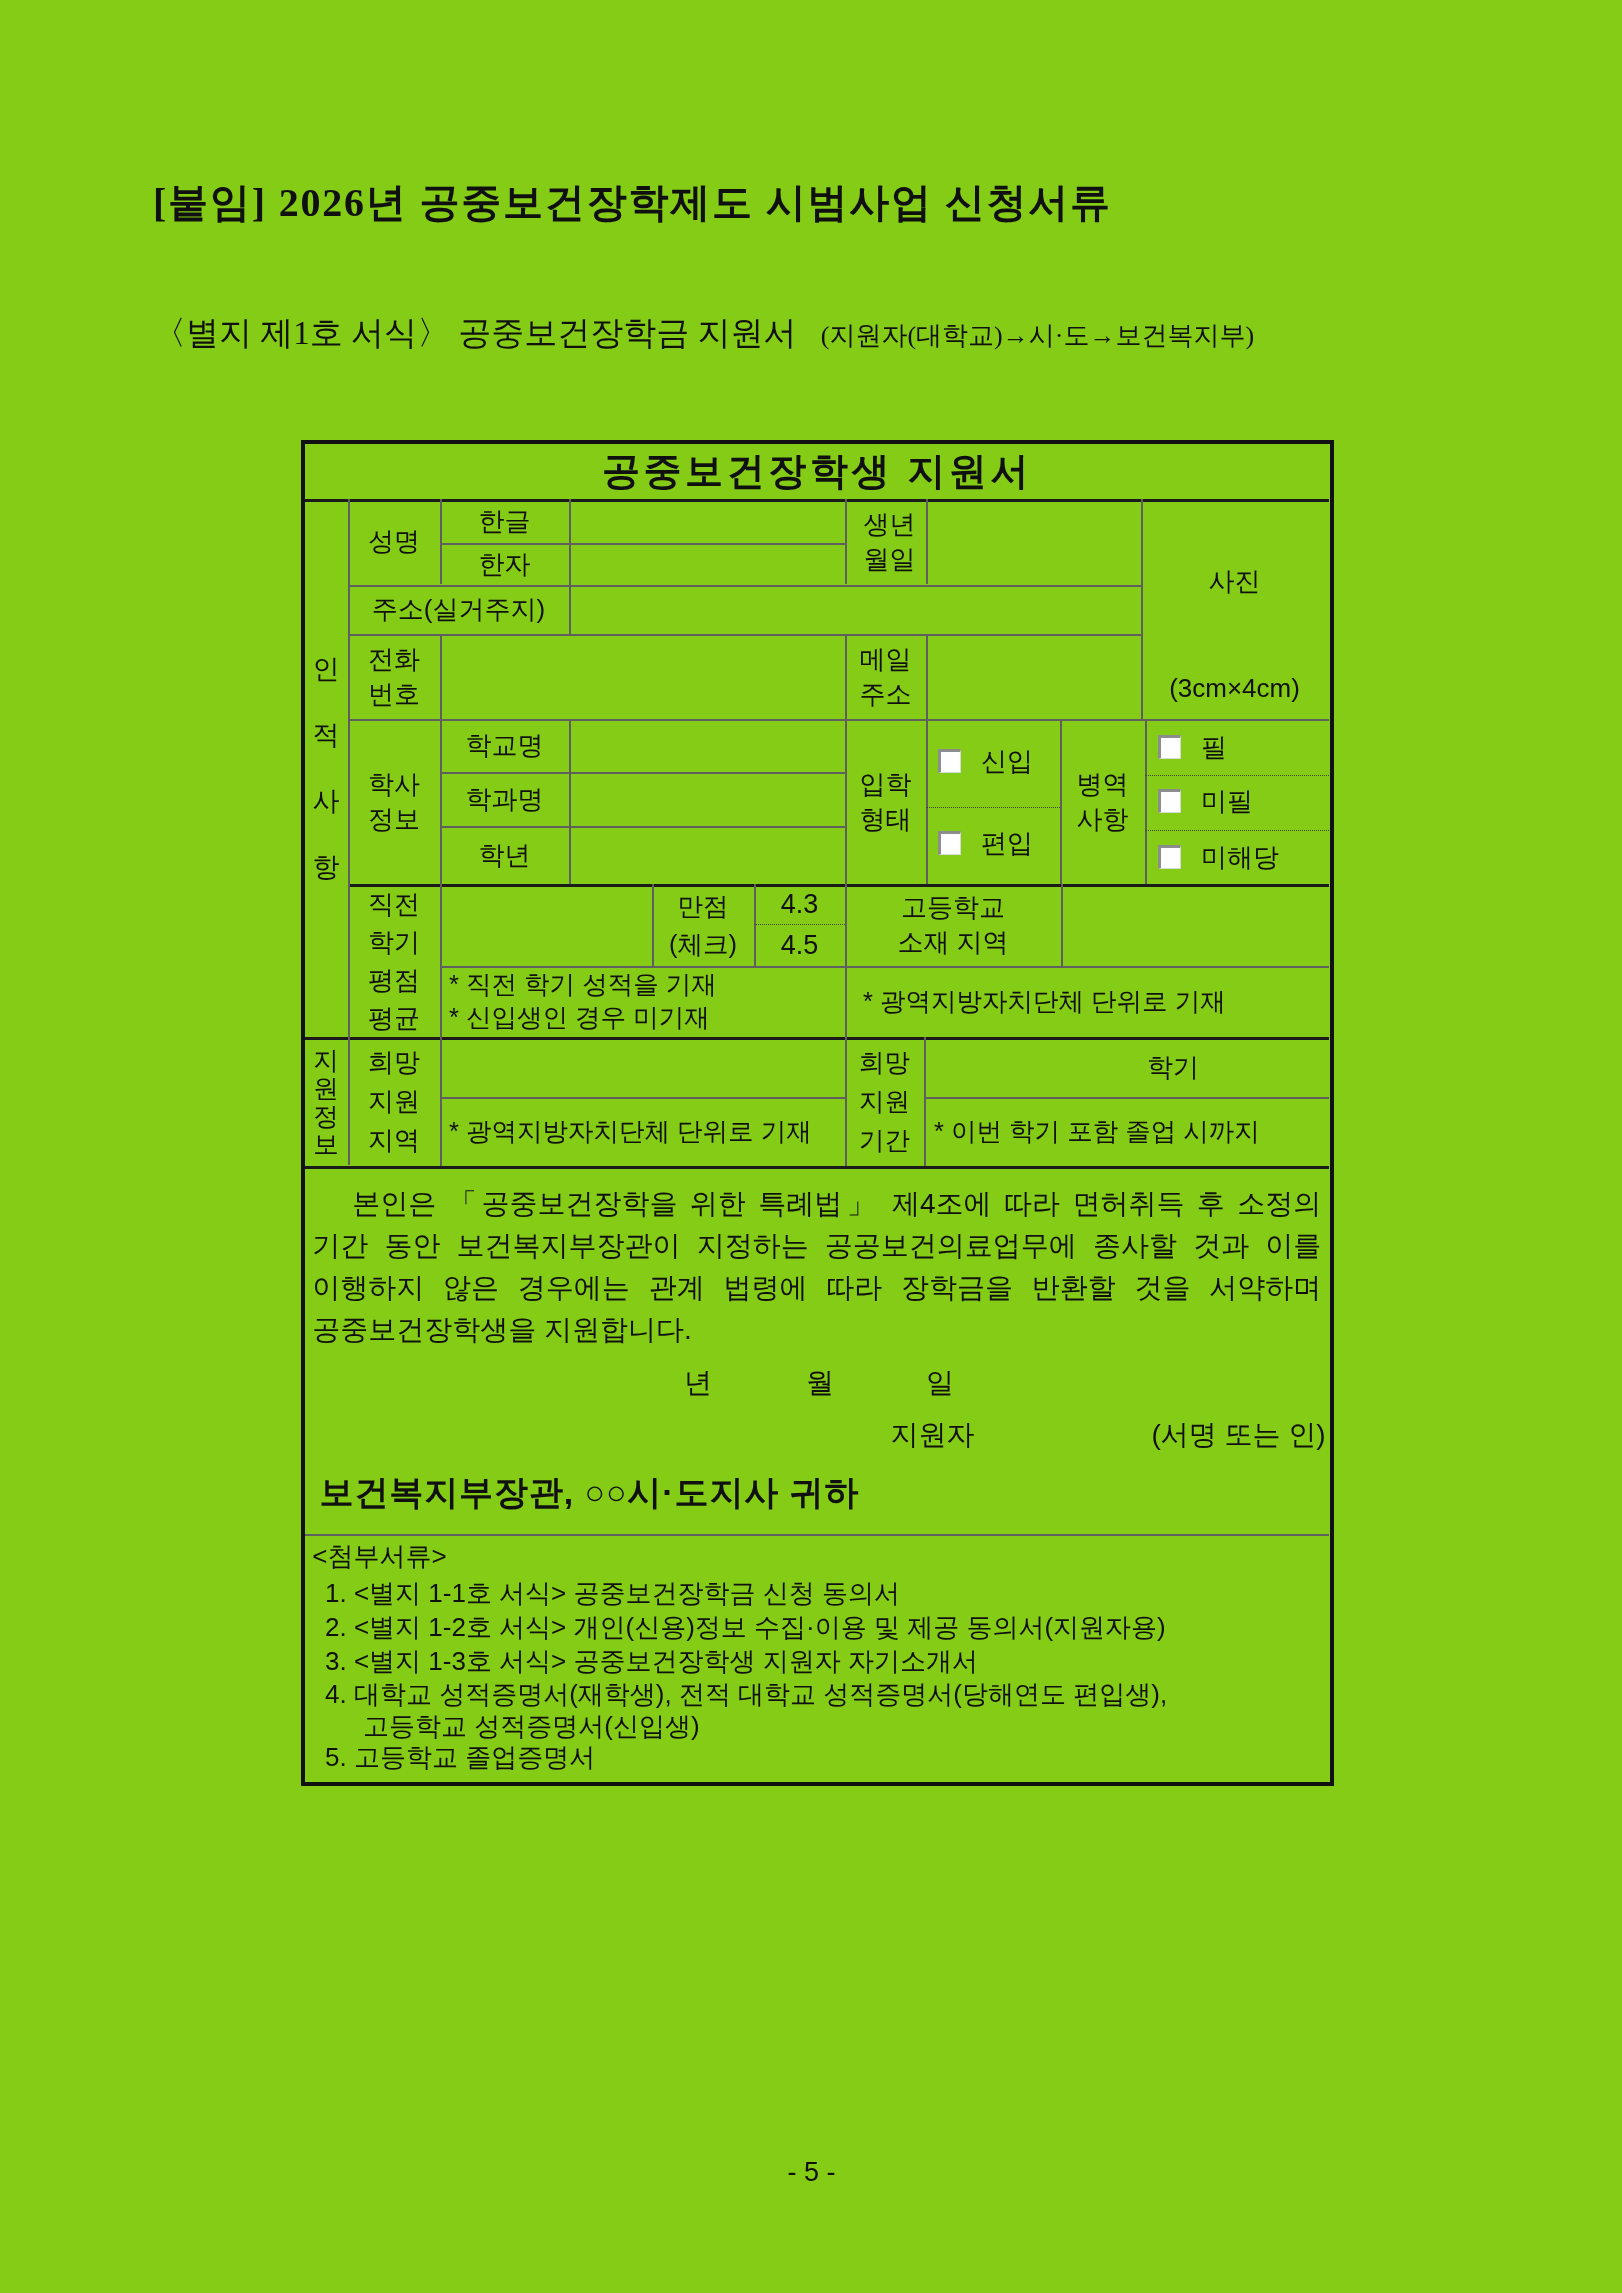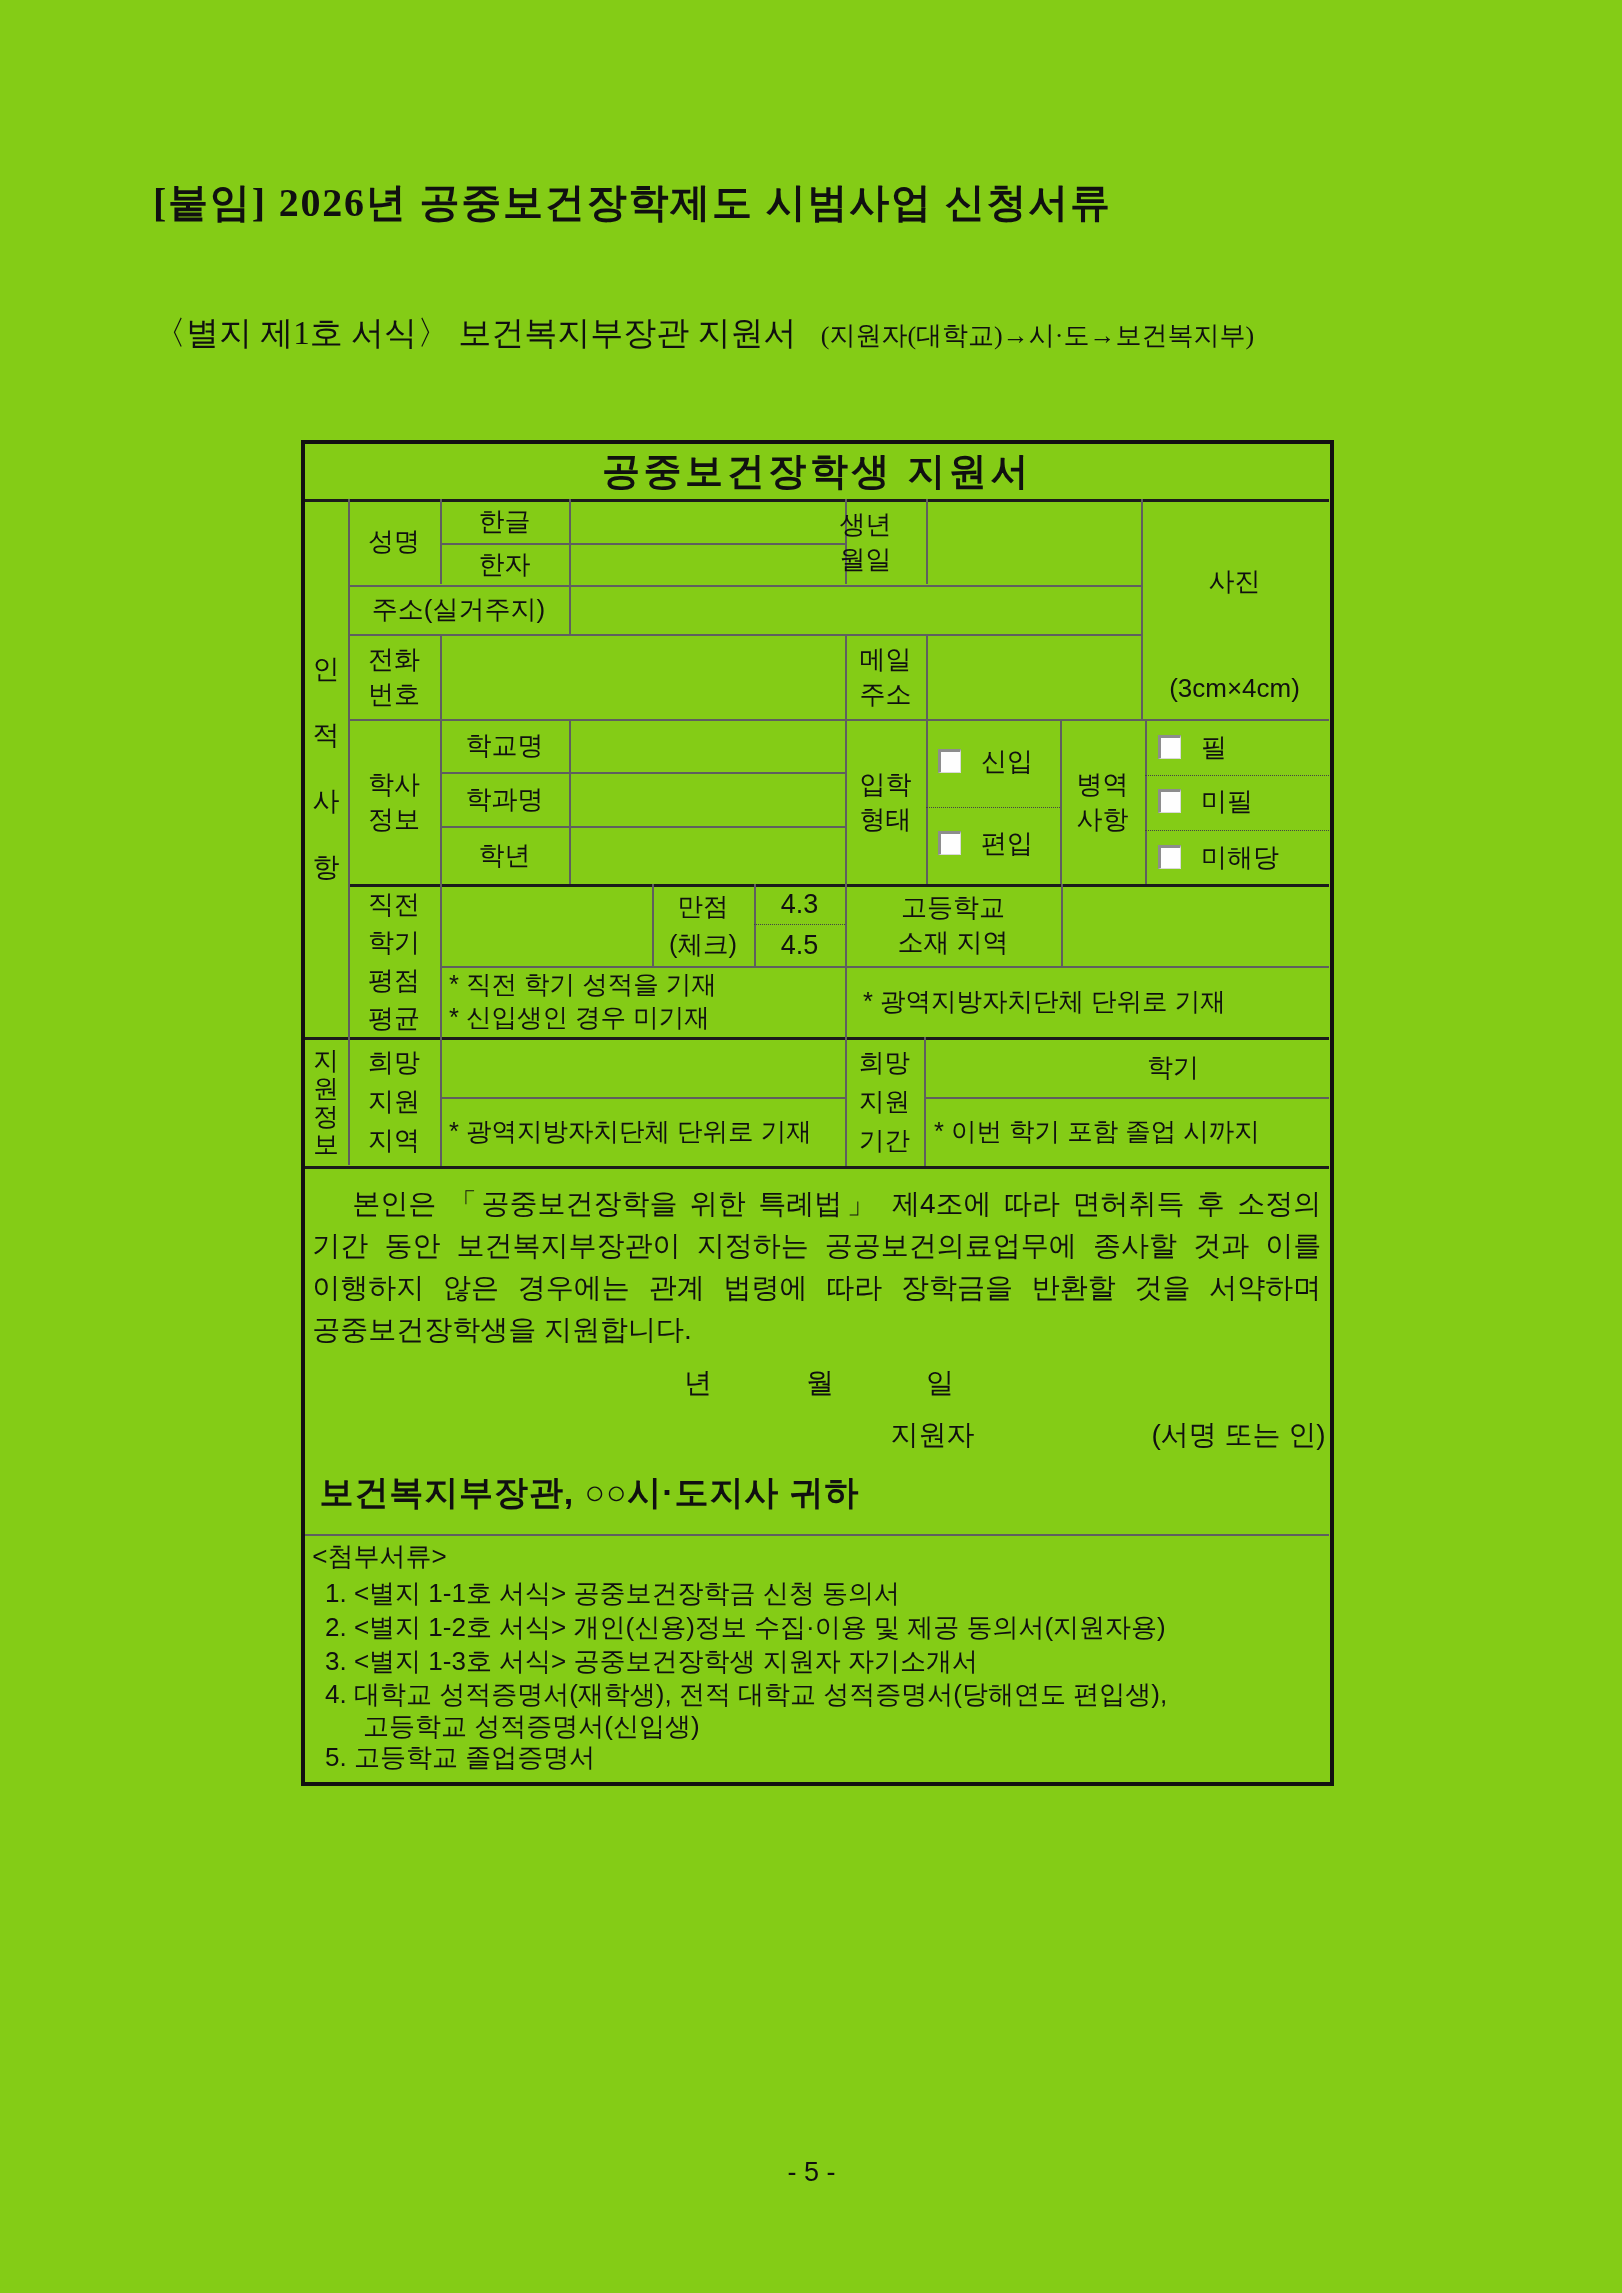--- a/index.html
+++ b/index.html
@@ -37,21 +37,21 @@
   .attach-line{position:absolute;width:991px;height:33px;font-size:26px;line-height:33px;white-space:nowrap;}
   .addressee{position:absolute;left:14.5px;top:1026px;font-size:34px;font-weight:bold;letter-spacing:0.9px;}
   .footer{position:absolute;left:0;top:2157px;width:1623px;text-align:center;font-size:27px;}
 </style>
 </head>
 <body>
 
 <div class="sheet">
 
   <div class="doc-title">[붙임] 2026년 공중보건장학제도 시범사업 신청서류</div>
-  <div class="doc-subtitle"><span>〈별지 제1호 서식〉 보건복지부장관 지원서 </span><span class="sub-note">(지원자(대학교)→시·도→보건복지부)</span></div>
+  <div class="doc-subtitle"><span>〈별지 제1호 서식〉 공중보건장학금 지원서 </span><span class="sub-note">(지원자(대학교)→시·도→보건복지부)</span></div>
 
   <div class="form">
 
     <div class="hl thick" style="left:0;top:55px;width:1024px;"></div>
     <div class="hl" style="left:135px;top:99px;width:405px;"></div>
     <div class="hl" style="left:43px;top:141px;width:794px;"></div>
     <div class="hl" style="left:43px;top:190px;width:794px;"></div>
     <div class="hl" style="left:43px;top:275px;width:981px;"></div>
     <div class="hl" style="left:135px;top:328px;width:405px;"></div>
     <div class="hl" style="left:135px;top:382px;width:405px;"></div>
@@ -94,21 +94,21 @@
     <div class="lbl prel vert" style="left:0;top:593px;width:43px;height:129px;line-height:28px;font-size:25.5px;">지
 원
 정
 보</div>
 
     <div class="lbl" style="left:43px;top:55px;width:92px;height:85px;">성명</div>
     <div class="lbl" style="left:135px;top:55px;width:129px;height:44px;">한글</div>
     <div class="lbl" style="left:135px;top:99px;width:129px;height:42px;">한자</div>
     <div class="inp" style="left:264px;top:55px;width:276px;height:44px;"></div>
     <div class="inp" style="left:264px;top:99px;width:276px;height:42px;"></div>
-    <div class="lbl prel" style="left:520px;top:55px;width:81px;height:85px;">생년
+    <div class="lbl prel" style="left:544px;top:55px;width:81px;height:85px;">생년
 월일</div>
     <div class="inp" style="left:621px;top:55px;width:215px;height:85px;"></div>
     <div class="lbl" style="left:836px;top:115px;width:187px;height:45px;">사진</div>
     <div class="lbl" style="left:836px;top:222px;width:187px;height:45px;">(3cm×4cm)</div>
 
     <div class="lbl" style="left:43px;top:141px;width:221px;height:49px;">주소(실거주지)</div>
     <div class="inp" style="left:264px;top:141px;width:573px;height:49px;"></div>
     <div class="lbl prel" style="left:43px;top:190px;width:92px;height:85px;">전화
 번호</div>
     <div class="inp" style="left:135px;top:190px;width:405px;height:85px;"></div>

